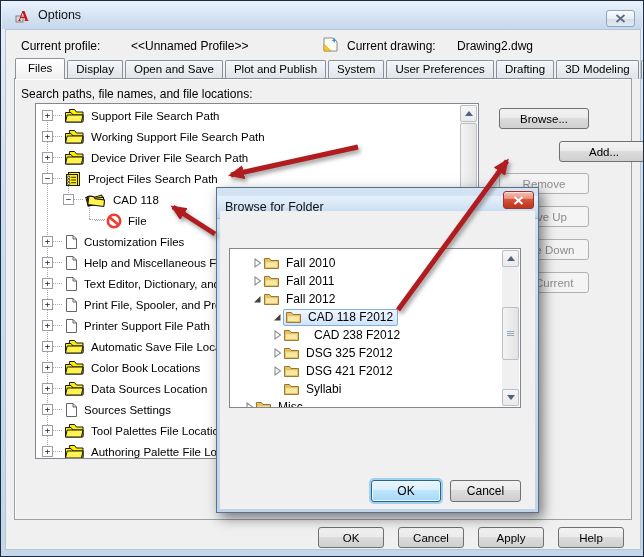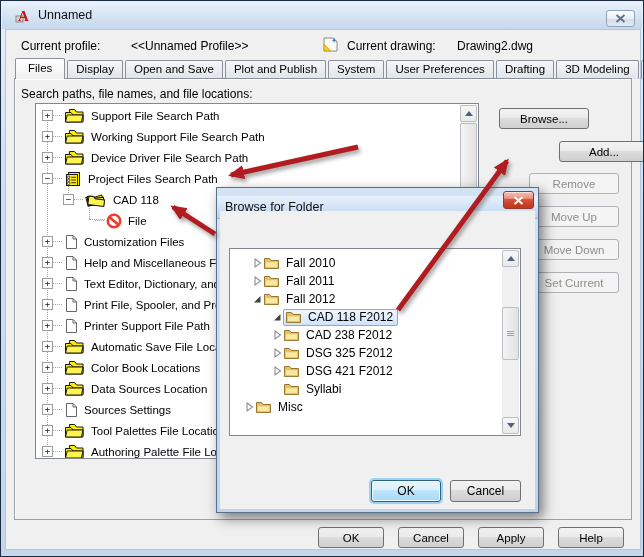--- a/index.html
+++ b/index.html
@@ -46,37 +46,37 @@
   .sbar{position:absolute;top:1px;right:1px;bottom:1px;width:17px;background:#f0f0f0;}
   .sbtn{position:absolute;left:0;width:17px;height:17px;border:1px solid #b9bfc4;border-radius:2px;
     background:linear-gradient(#f6f6f6,#eaeaea);display:flex;align-items:center;justify-content:center;}
   .tri-up{width:0;height:0;border-left:4px solid transparent;border-right:4px solid transparent;border-bottom:5px solid #4d6180;}
   .tri-down{width:0;height:0;border-left:4px solid transparent;border-right:4px solid transparent;border-top:5px solid #4d6180;}
   .sthumb{position:absolute;left:0;width:17px;border:1px solid #b9bfc4;border-radius:2px;background:linear-gradient(90deg,#f4f4f4,#e2e2e2);}
 
   
   .btn{position:absolute;width:90px;height:21px;border:1px solid #707070;border-radius:3px;font-size:11.5px;
     background:linear-gradient(#f3f3f3,#ebebeb 45%,#dddddd 46%,#cfcfcf);display:flex;align-items:center;justify-content:center;cursor:default;}
-  .btn.disabled{border-color:#aeb2b7;background:#f4f4f4;color:#8d8d8d;margin-left:30px;}
+  .btn.disabled{border-color:#aeb2b7;background:#f4f4f4;color:#8d8d8d;}
 
   
   .bbtn{position:absolute;width:66px;height:21px;top:526px;border:1px solid #707070;border-radius:3px;font-size:11.5px;
     background:linear-gradient(#f3f3f3,#ebebeb 45%,#dddddd 46%,#cfcfcf);display:flex;align-items:center;justify-content:center;cursor:default;}
 
   
   #bdialog{position:absolute;left:215px;top:186px;width:323px;height:326px;z-index:30;
     border:1px solid #56708e;background:linear-gradient(#d4e3f4,#c2d4e9);box-shadow:4px 5px 12px rgba(0,0,0,.5);}
   #bdialog .dtitle{position:absolute;left:0;top:8px;right:0;height:23px;display:flex;align-items:center;
     background:linear-gradient(#e7f1fc,#d3e4f6 50%,#bcd2ea);border-bottom:1px solid #9fb6d2;}
   #bdialog .dtitle span{margin-left:8px;font-size:12.5px;color:#101010;}
   .redclose{position:absolute;top:3px;right:4px;width:31px;height:18px;border:1px solid #9a352a;border-radius:3px;
     background:linear-gradient(#f5c0b4,#ea9280 40%,#d9543c 45%,#c03a22 90%);display:flex;align-items:center;justify-content:center;
     box-shadow:inset 0 1px 0 rgba(255,255,255,.55);}
   #bdialog .dclient{position:absolute;left:3px;top:23px;right:3px;bottom:3px;background:#f0f0f0;}
-  #btreebox{position:absolute;left:228px;top:247px;width:292px;height:188px;background:#fff;border:1px solid #828790;z-index:31;overflow:hidden;}
+  #btreebox{position:absolute;left:228px;top:247px;width:292px;height:160px;background:#fff;border:1px solid #828790;z-index:31;overflow:hidden;}
   .brow{display:flex;align-items:center;height:18px;white-space:nowrap;}
   .barrow{width:13px;flex:0 0 13px;display:flex;align-items:center;justify-content:center;cursor:default;}
   .bicon{margin-right:4px;display:flex;align-items:center;}
   .blabel{font-size:12px;padding:0 2px;cursor:default;}
   .selwrap{display:flex;align-items:center;border:1px solid #84acdd;border-radius:2px;
     background:linear-gradient(#f3f8fe,#cde3fb);padding:0 2px 0 1px;}
   .bsbar{position:absolute;top:1px;right:1px;bottom:1px;width:17px;background:#f0f0f0;}
   .grip{width:7px;height:1px;background:#95a6bc;box-shadow:0 2px 0 #95a6bc,0 -2px 0 #95a6bc;}
   .dlgbtn{position:absolute;height:22px;border:1px solid #707070;border-radius:3px;font-size:12px;
     background:linear-gradient(#f3f3f3,#ebebeb 45%,#dddddd 46%,#cfcfcf);display:flex;align-items:center;justify-content:center;z-index:31;cursor:default;}
@@ -92,21 +92,21 @@
 
 <div id="stage">
 
   <div class="titlebar">
     <span class="appicon">
       <svg width="17" height="16" viewBox="0 0 17 16">
         <rect x="1" y="9" width="7" height="6" fill="#d9d9d9" stroke="#707070" stroke-width="0.8"></rect>
         <text x="3" y="13.5" font-family="Liberation Serif, serif" font-size="15" font-weight="bold" fill="#cc1111">A</text>
       </svg>
     </span>
-    <span class="title">Unnamed</span>
+    <span class="title">Options</span>
   </div>
   <div class="winclose">
     <svg width="11" height="9" viewBox="0 0 11 9">
       <path d="M1.5 1 L9.5 8 M9.5 1 L1.5 8" stroke="#5e6e82" stroke-width="1.8"></path>
     </svg>
   </div>
 
   <div class="client"></div>
 
   <span class="hdr-label" style="left:20px;top:38px;">Current profile:</span>
@@ -450,21 +450,21 @@
             </span>
             <span class="blabel">CAD 118 F2012</span>
           </span>
         </div>
         <div class="brow" style="padding-left: 40px;">
           <span class="barrow">
             <svg width="12" height="12" viewBox="0 0 12 12">
      <path d="M4 2 L9.5 6 L4 10 z" fill="#fff" stroke="#8f8f8f" stroke-width="1.1"></path>
             </svg>
           </span>
-          <span style="display: flex; align-items: center;">
+          <span style="display: flex; align-items: center; gap: 8px;">
             <span class="bicon">
               <svg width="17" height="15" viewBox="0 0 17 15">
      <path d="M1.5 2.5 h5 l1.5 2 h7.5 v8 h-14 z" fill="#e9c05f" stroke="#99762e"></path>
      <path d="M2.4 5.8 h12.2 v5.8 H2.4 z" fill="#f8e9a2" stroke="#dcbd6b" stroke-width="0.8"></path>
               </svg>
             </span>
             <span class="blabel">CAD 238 F2012</span>
           </span>
         </div>
         <div class="brow" style="padding-left: 40px;">

